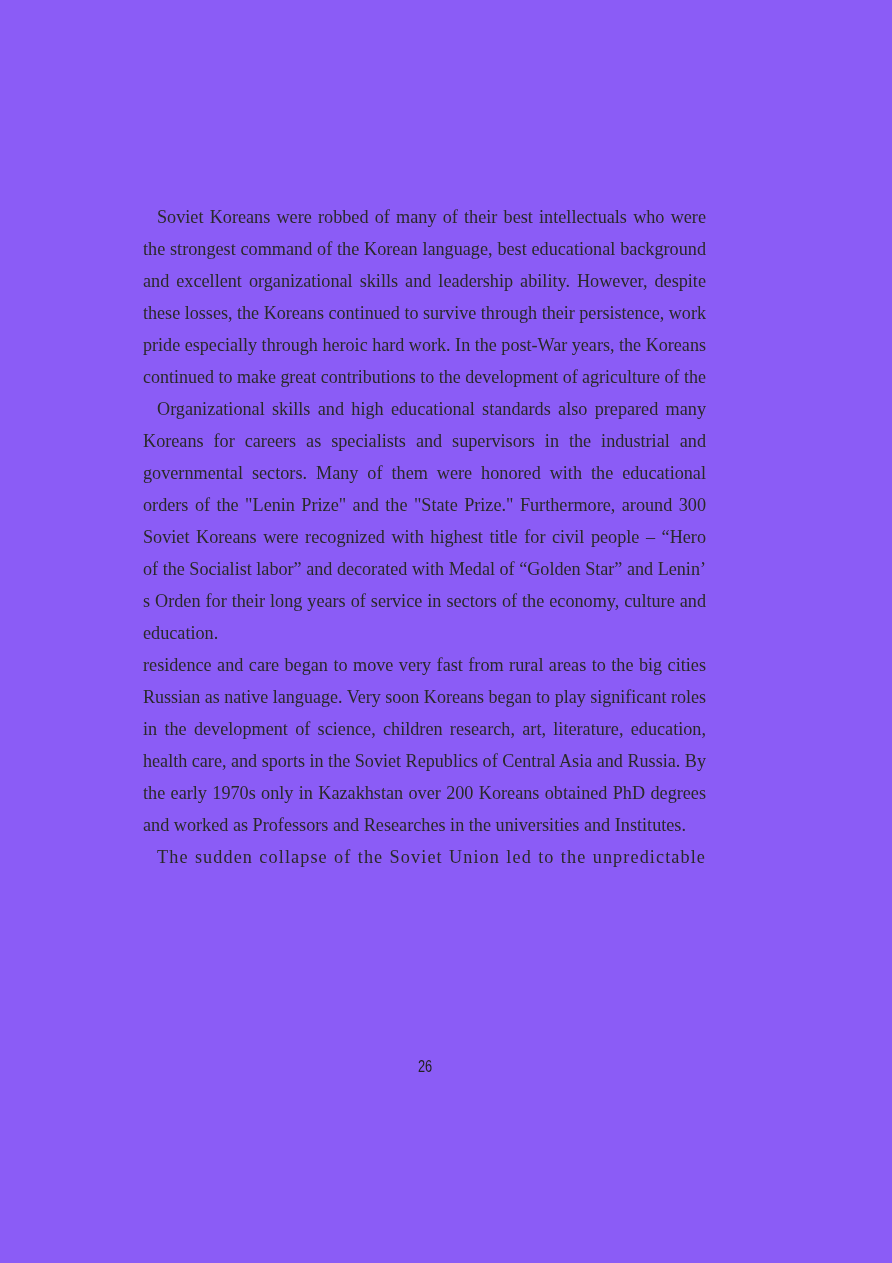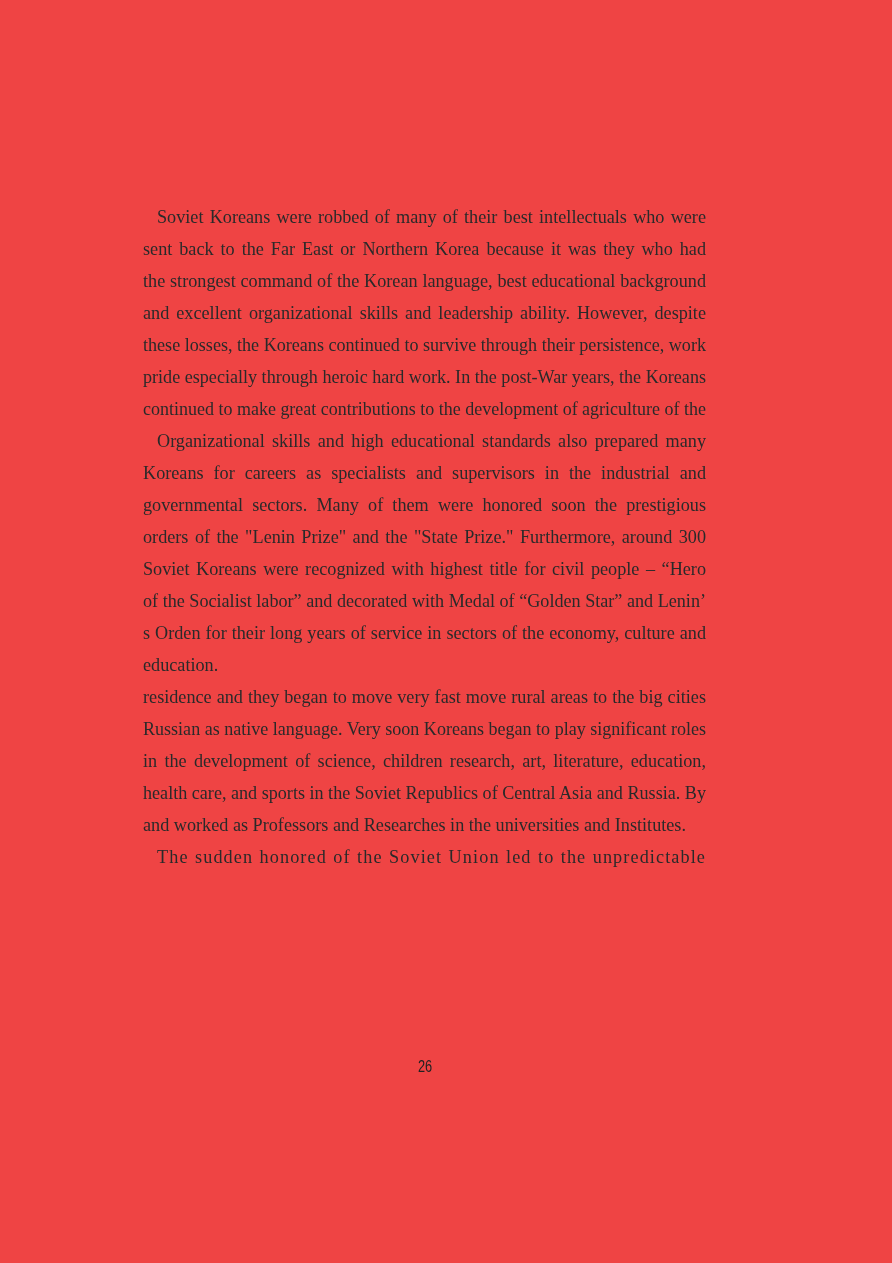--- a/index.html
+++ b/index.html
@@ -13,21 +13,21 @@
       position: relative;
       overflow: hidden;
       font-family: "Liberation Serif", "DejaVu Serif", serif;
       color: #2a2a2a;
     }
     .page {
       position: absolute;
       left: 0; top: 0;
       width: 892px;
       height: 1263px;
-      background: #ef4444;
+      background: #8b5cf6;
     }
     .body-text {
       position: absolute;
       left: 143px;
       top: 201px;
       width: 563px;
     }
     .line {
       display: block;
       height: 32px;
@@ -65,47 +65,47 @@
     }
   </style>
 </head>
 <body>
 
 <div class="page">
   <div class="body-text">
 
     <div>
       <span class="line indent">Soviet Koreans were robbed of many of their best intellectuals who were</span>
-      <span class="line">sent back to the Far East or Northern Korea because it was they who had</span>
       <span class="line">the strongest command of the Korean language, best educational background</span>
       <span class="line">and excellent organizational skills and leadership ability. However, despite</span>
       <span class="line" style="transform: scaleX(0.9952); width: 565.703px;">these losses, the Koreans continued to survive through their persistence, work</span>
       <span class="line" style="transform: scaleX(0.9952); width: 565.688px;">pride especially through heroic hard work. In the post-War years, the Koreans</span>
       <span class="line" style="transform: scaleX(0.9891); width: 569.203px;">continued to make great contributions to the development of agriculture of the</span>
     </div>
 
     <div>
       <span class="line indent">Organizational skills and high educational standards also prepared many</span>
       <span class="line">Koreans for careers as specialists and supervisors in the industrial and</span>
-      <span class="line">governmental sectors. Many of them were honored soon the prestigious</span>
+      <span class="line">governmental sectors. Many of them were honored with the educational</span>
       <span class="line">orders of the "Lenin Prize" and the "State Prize." Furthermore, around 300</span>
       <span class="line">Soviet Koreans were recognized with highest title for civil people  –  “Hero</span>
       <span class="line" style="transform: scaleX(0.9971); width: 564.641px;">of the Socialist labor” and decorated with Medal of “Golden Star” and Lenin’</span>
       <span class="line">s Orden for their long years of service in sectors of the economy, culture and</span>
       <span class="line last">education.</span>
     </div>
 
     <div>
-      <span class="line">residence and they began to move very fast move rural areas to the big cities</span>
+      <span class="line">residence and care began to move very fast from rural areas to the big cities</span>
       <span class="line" style="transform: scaleX(0.9923); width: 567.391px;">Russian as native language. Very soon Koreans began to play significant roles</span>
       <span class="line">in the development of science, children research, art, literature, education,</span>
       <span class="line" style="transform: scaleX(0.996); width: 565.234px;">health care, and sports in the Soviet Republics of Central Asia and Russia. By</span>
+      <span class="line">the early 1970s only in Kazakhstan over 200 Koreans obtained PhD degrees</span>
       <span class="line last">and worked as Professors and Researches in the universities and Institutes.</span>
     </div>
 
     <div>
-      <span class="line indent spaced">The sudden honored of the Soviet Union led to the unpredictable</span>
+      <span class="line indent spaced">The sudden collapse of the Soviet Union led to the unpredictable</span>
     </div>
 
   </div>
 
   <div class="page-number">26</div>
 </div>
 
 </body></html>

